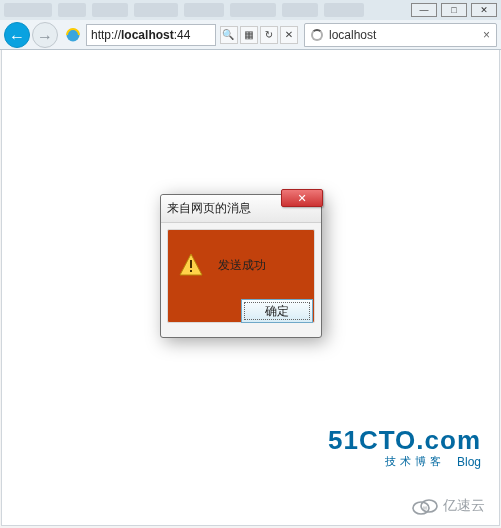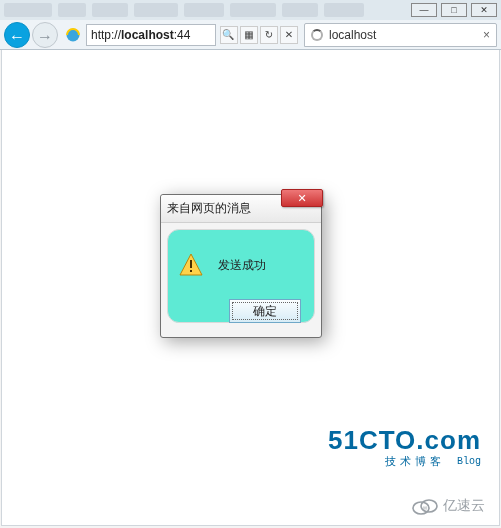--- a/index.html
+++ b/index.html
@@ -27,31 +27,31 @@
     .browser-tab .spinner { width:12px; height:12px; border:2px solid #b0b0b0; border-top-color:#555; border-radius:50%; margin-right:6px; }
     .tab-close { margin-left:auto; color:#666; font-size:12px; cursor:pointer; }
 
     
     .viewport { position: relative; width: 499px; height: 476px; background: #fff; margin:0 1px; border:1px solid #d0d6dc; border-top:none; }
 
     
     .dialog { position:absolute; left:158px; top:144px; width:162px; background:#f4f4f4; border:1px solid #707070; box-shadow: 4px 4px 18px rgba(0,0,0,0.35); border-radius:3px; }
     .dialog-title { height:28px; background: linear-gradient(#fdfdfd,#e9e9e9); border-bottom:1px solid #d0d0d0; display:flex; align-items:center; padding:0 6px; font-size:12px; color:#222; border-radius:3px 3px 0 0; position:relative; }
     .close-btn { position:absolute; right:-2px; top:-6px; width:42px; height:18px; background: linear-gradient(#e77,#c33); border:1px solid #a22; border-radius:2px; display:flex; align-items:center; justify-content:center; color:#fff; font-size:11px; box-shadow: 1px 1px 2px rgba(0,0,0,0.3); }
-    .dialog-body { background:#5eead4; border:1px solid #d9d9d9; margin:6px; padding:22px 10px 44px 10px; display:flex; align-items:center; border-radius:12px; }
+    .dialog-body { background:#c2410c; border:1px solid #d9d9d9; margin:6px; padding:22px 10px 44px 10px; display:flex; align-items:center; border-radius:2px; }
     .warn-icon { width:26px; height:26px; margin-right:14px; display:flex; align-items:center; justify-content:center; }
     .dialog-msg { font-size:12px; color:#222; }
-    .dialog-footer { padding: 4px 20px 10px 8px; display:flex; justify-content:flex-end; position:relative; top:-34px; margin-bottom:-30px;}
+    .dialog-footer { padding: 4px 8px 10px 8px; display:flex; justify-content:flex-end; position:relative; top:-34px; margin-bottom:-30px;}
     .ok-btn { width:72px; height:24px; border:1px solid #6fa8c8; background: linear-gradient(#fbfeff,#d7ecf6); font-size:12px; color:#222; outline:1px dotted #666; outline-offset:-4px; cursor:pointer; }
 
     
     .wm-51cto { position:absolute; right:18px; bottom:56px; text-align:left; color:#0369a1; }
     .wm-51cto .big { font-size:26px; font-weight:bold; font-family: Arial, sans-serif; letter-spacing:1px; }
     .wm-51cto .sub { font-size:11px; letter-spacing:4px; margin-top:-2px; display:flex; align-items:center; justify-content:flex-end; gap:12px;}
-    .wm-51cto .blog { font-family: Liberation Mono, monospace; font-size:10px; letter-spacing:0; }
+    .wm-51cto .blog { font-family: Liberation Sans, sans-serif; font-size:12px; letter-spacing:0; }
     .wm-yisu { position:absolute; right:14px; bottom:10px; display:flex; align-items:center; color:#9aa0a6; font-size:14px; gap:4px;margin-top:14px; }
     .wm-yisu .cloud { width:28px; height:18px; position:relative; }
   </style>
 </head>
 <body>
 
 <div class="top-strip">
   <div class="blurred-tab tb1"></div>
   <div class="blurred-tab tb2"></div>
   <div class="blurred-tab tb3"></div>

